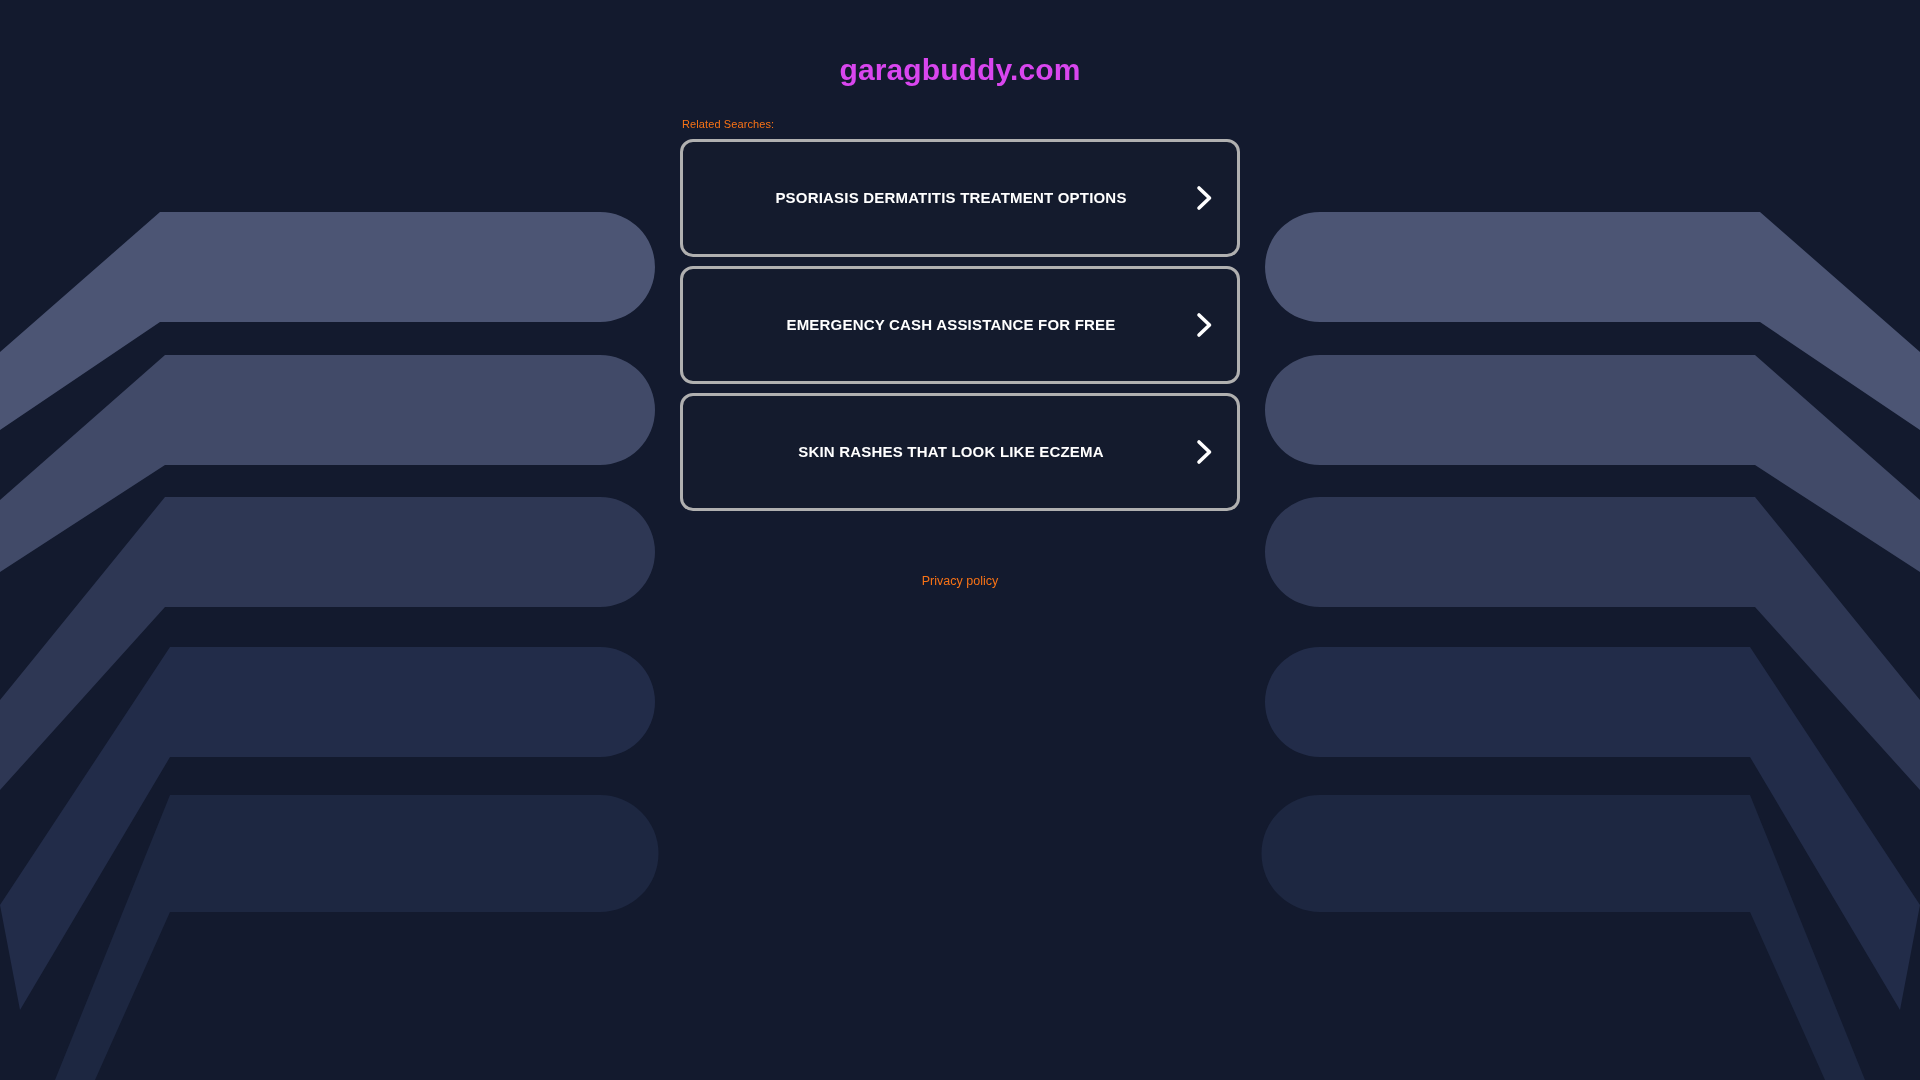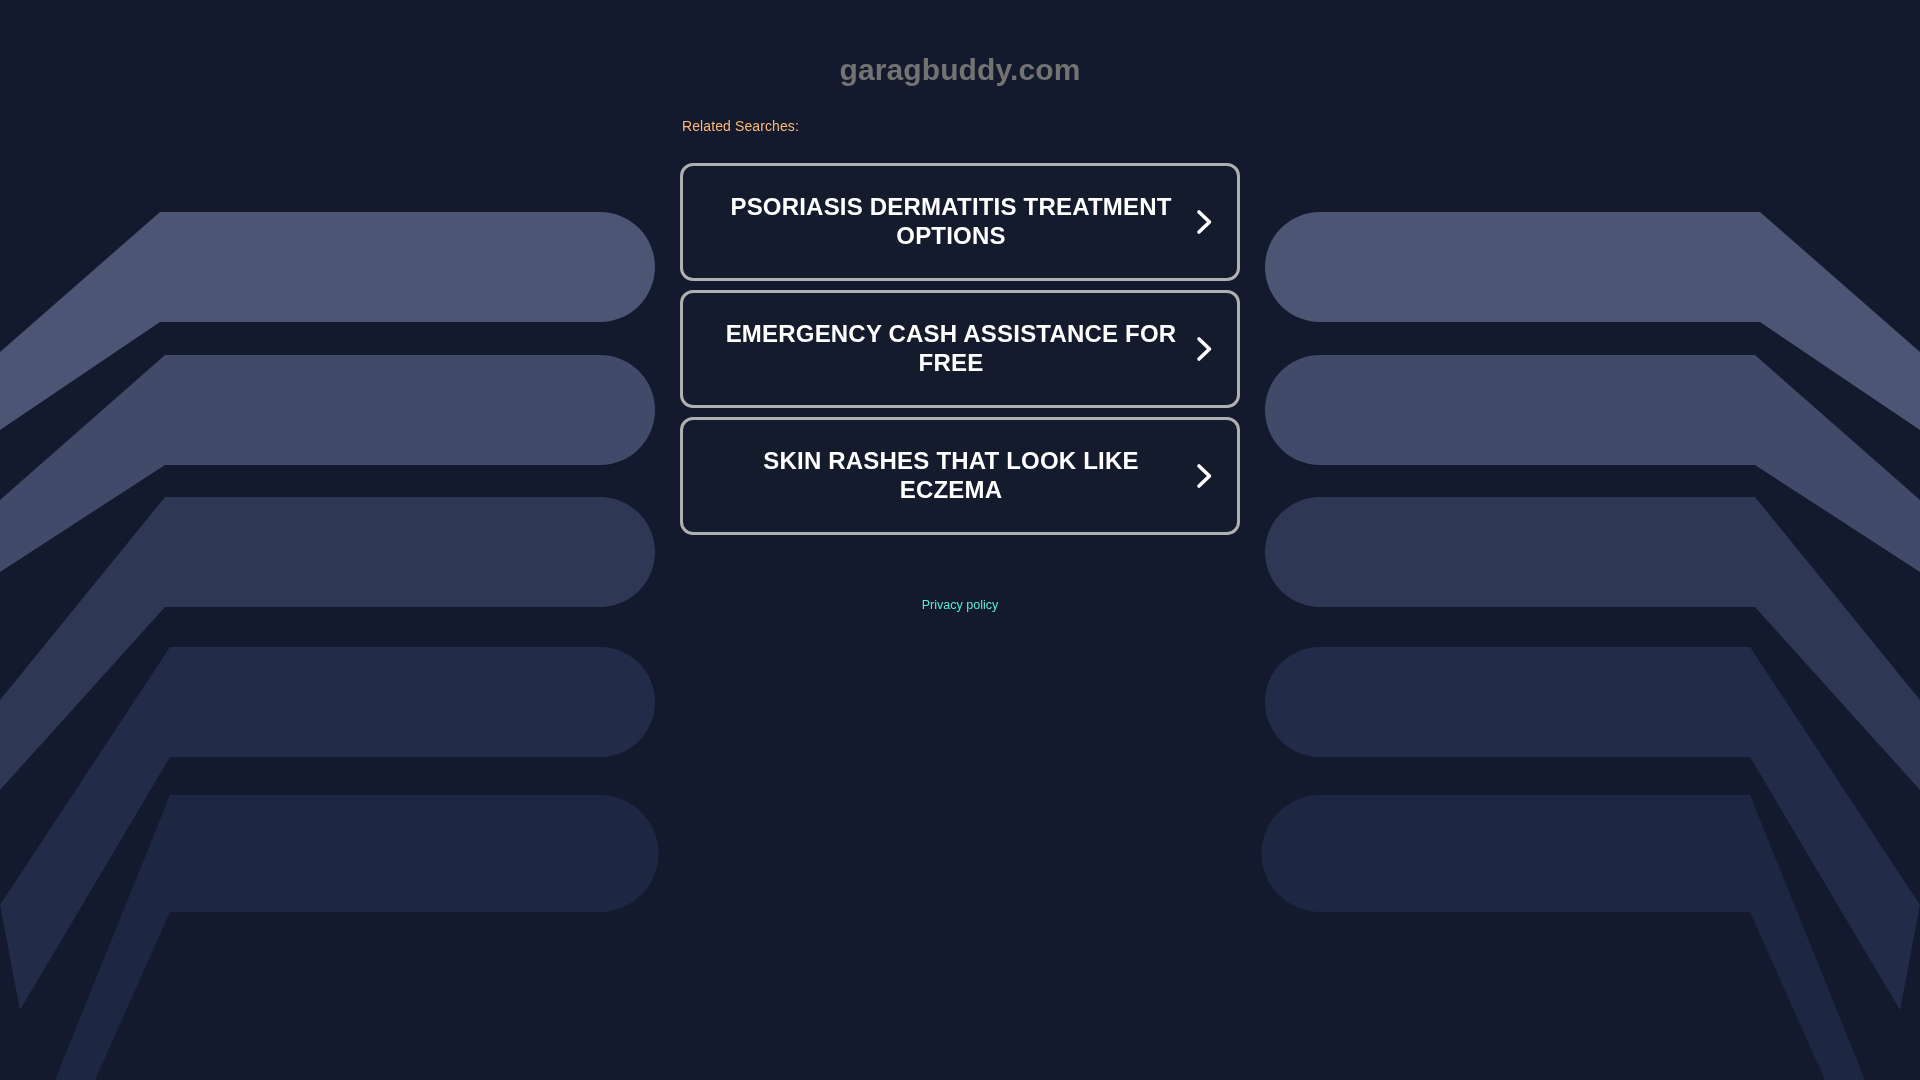--- a/index.html
+++ b/index.html
@@ -35,37 +35,37 @@
     display: flex;
     flex-direction: column;
     align-items: center;
   }
 
   #site-title {
     margin: 0;
     padding-top: 52px;
     font-size: 30px;
     font-weight: bold;
-    color: #737373;
+    color: #d946ef;
     letter-spacing: 0.1px;
     text-align: center;
     line-height: 1.2;
   }
 
   #content-column {
     width: 560px;
     margin-top: 30px;
     display: flex;
     flex-direction: column;
   }
 
   #related-searches-label {
-    font-size: 14px;
-    color: #fdba74;
-    margin-bottom: 28px;
+    font-size: 11px;
+    color: #f97316;
+    margin-bottom: 8px;
     padding-left: 2px;
     line-height: 1.2;
     letter-spacing: 0.1px;
   }
 
   .search-button {
     position: relative;
     box-sizing: border-box;
     width: 560px;
     height: 118px;
@@ -76,21 +76,21 @@
     display: flex;
     align-items: center;
     justify-content: center;
     cursor: pointer;
     text-decoration: none;
     padding: 0 52px 0 34px;
   }
 
   .search-button-label {
     color: #ffffff;
-    font-size: 24px;
+    font-size: 15px;
     font-weight: bold;
     text-align: center;
     line-height: 1.18;
     letter-spacing: 0.2px;
     text-transform: uppercase;
   }
 
   .chevron-icon {
     position: absolute;
     right: 22px;
@@ -98,21 +98,21 @@
     transform: translateY(-50%);
     width: 20px;
     height: 28px;
     display: block;
   }
   .chevron-icon svg { display: block; }
 
   #privacy-policy-link {
     margin-top: 54px;
     font-size: 12.5px;
-    color: #5eead4;
+    color: #f97316;
     text-decoration: none;
     text-align: center;
     line-height: 1.2;
   }
 </style>
 </head>
 <body>
 
 <svg id="bg-decoration" viewBox="0 0 1920 1080" preserveAspectRatio="none" xmlns="http://www.w3.org/2000/svg">
   <defs>

